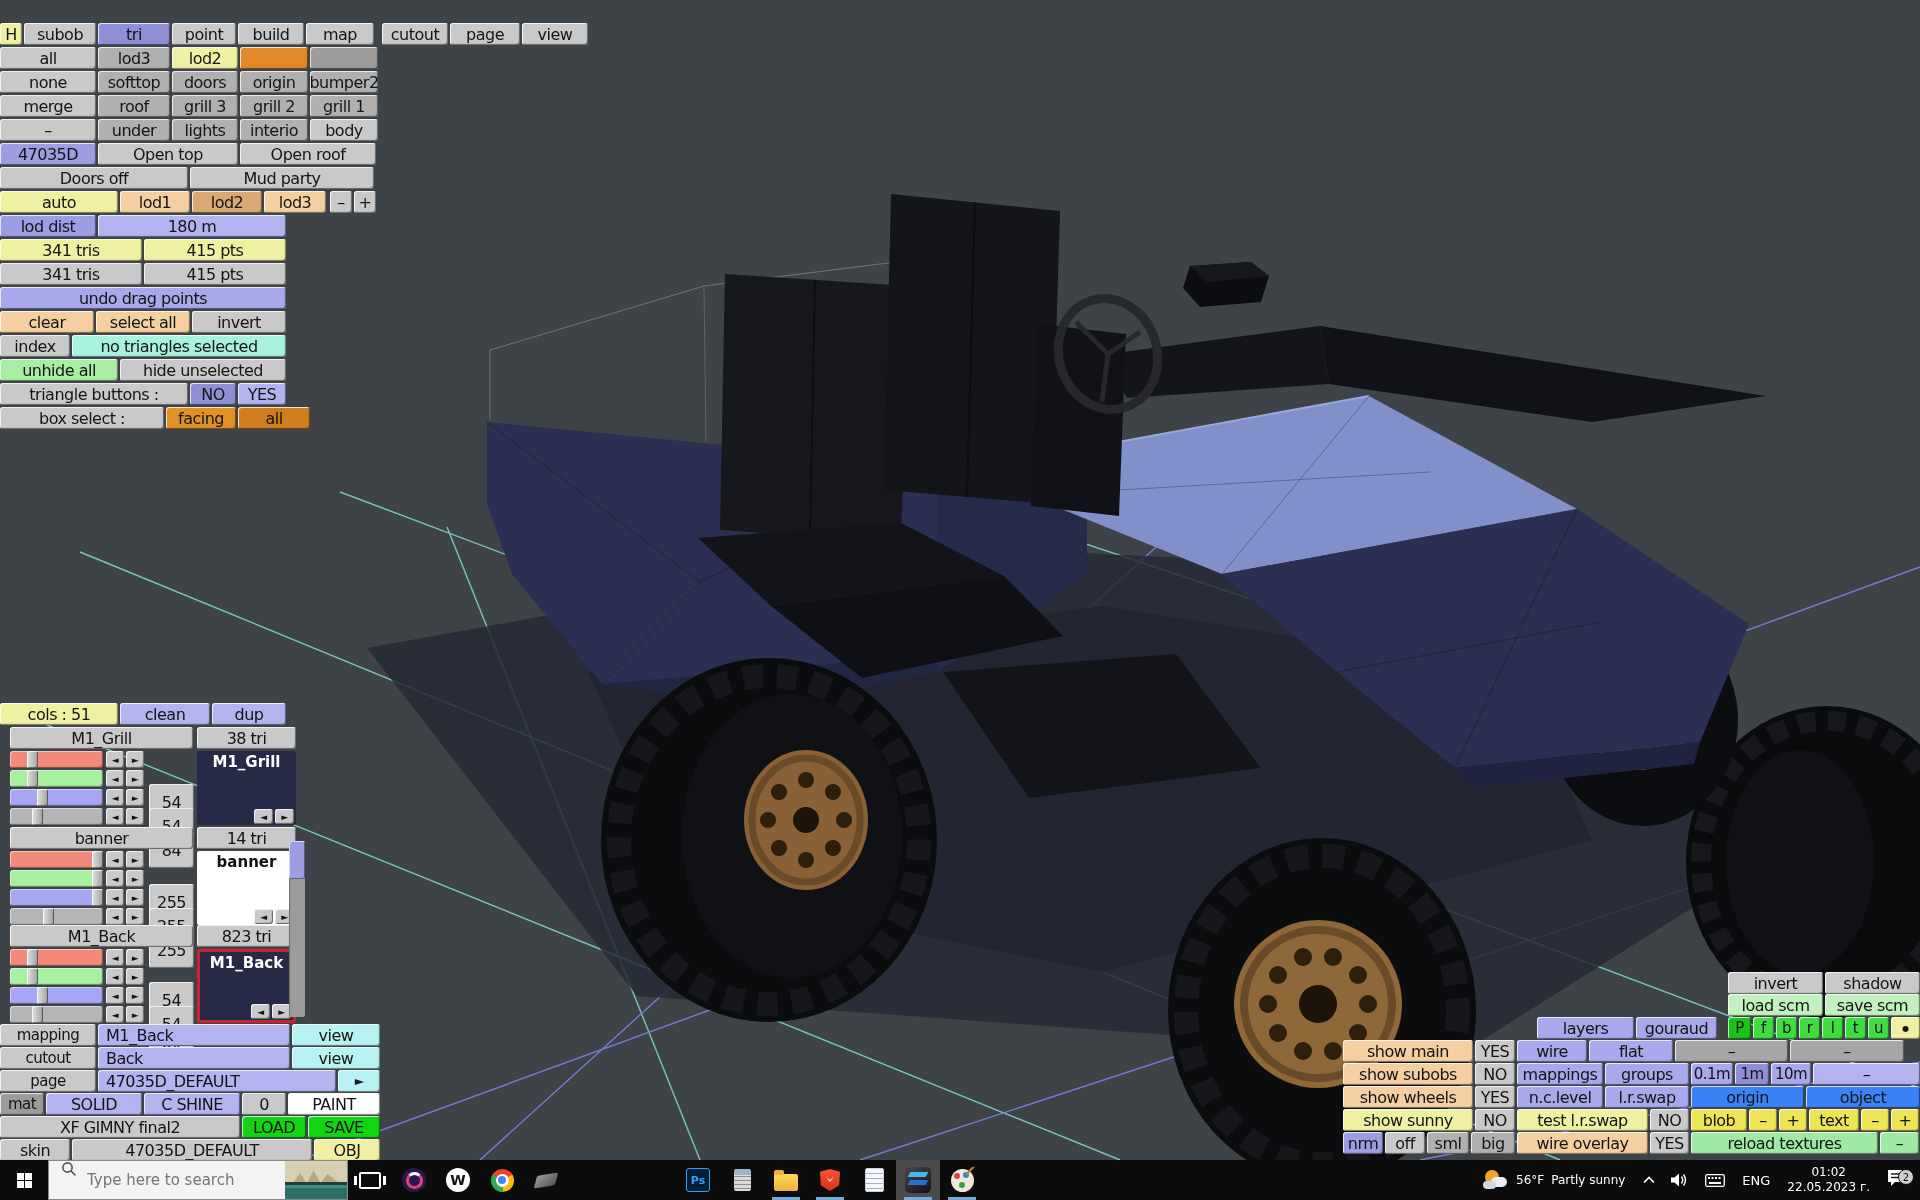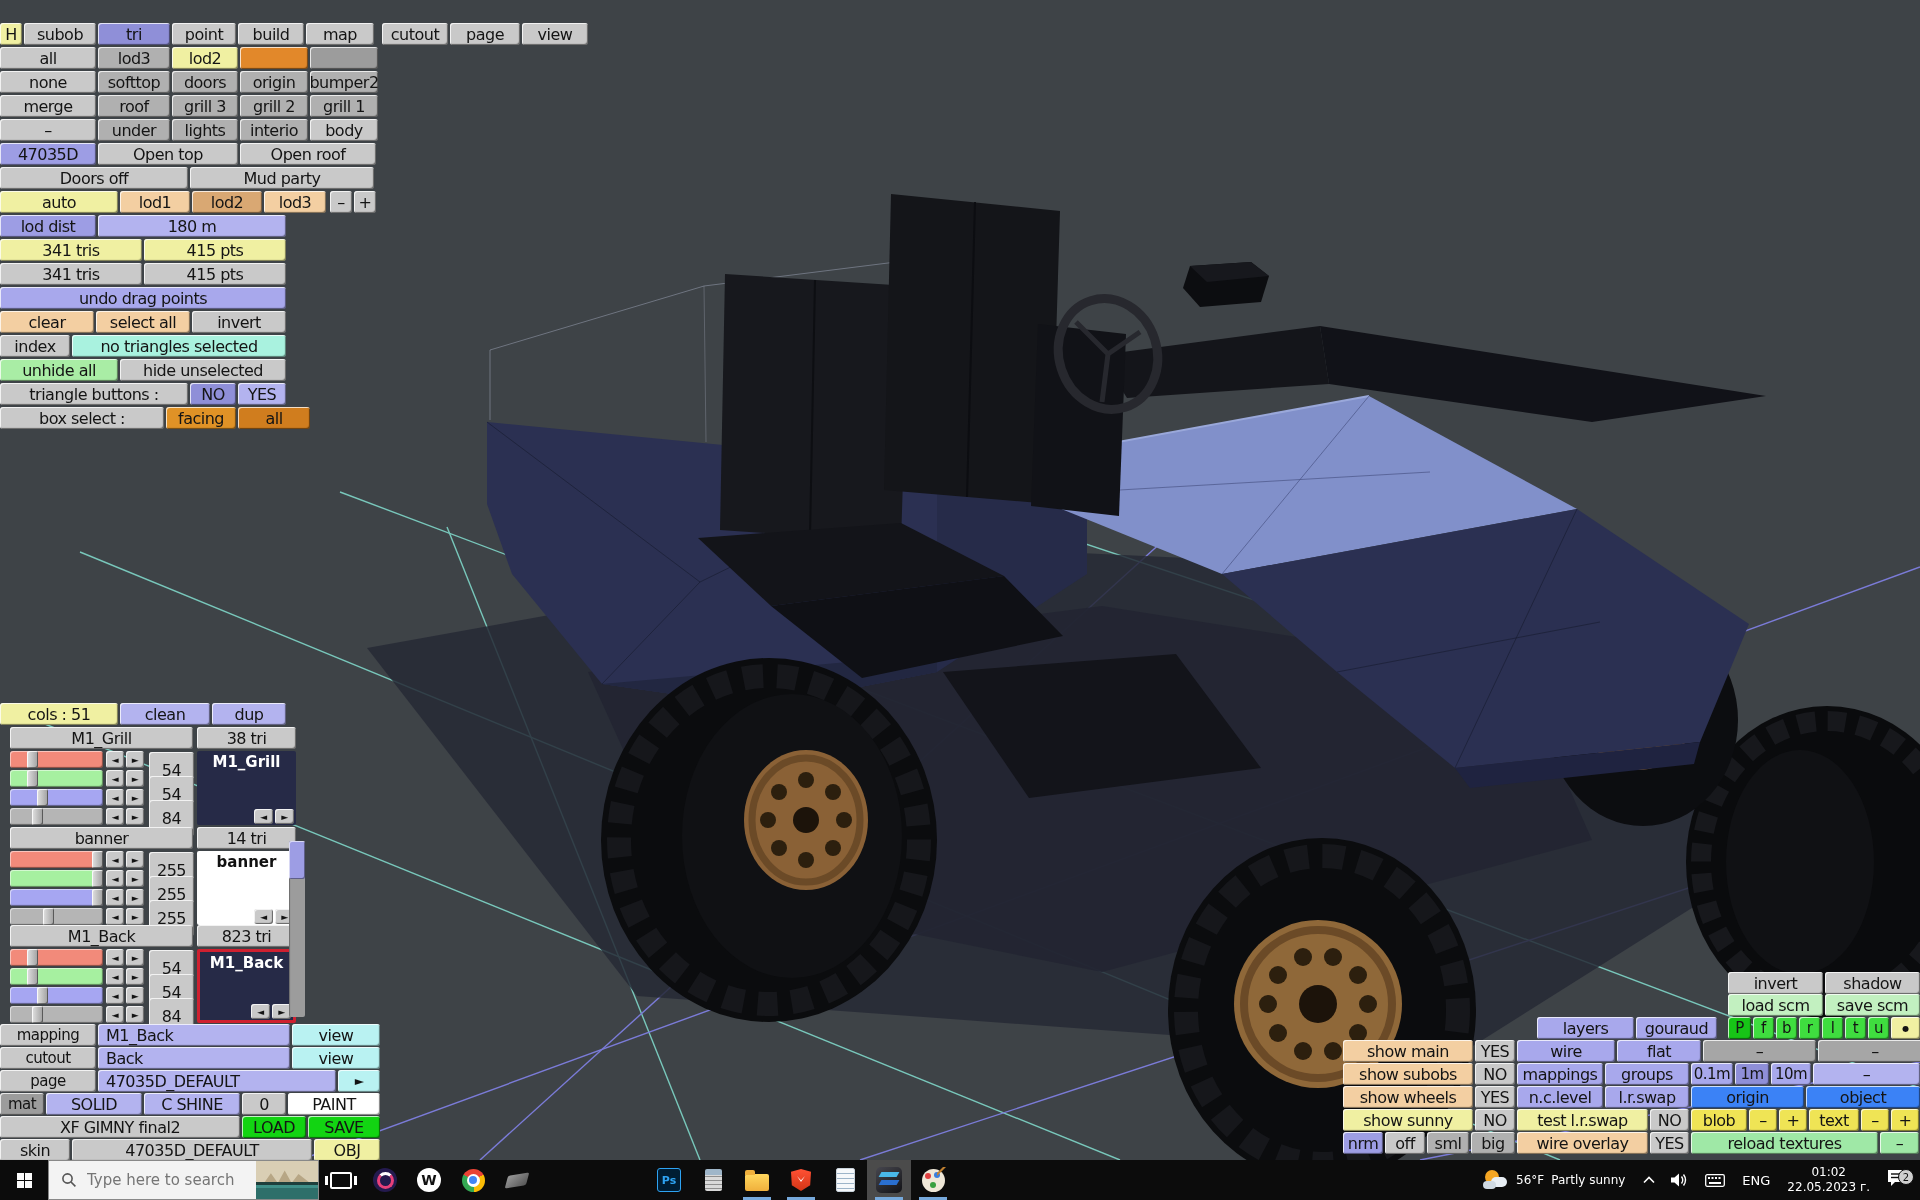--- a/index.html
+++ b/index.html
@@ -30,38 +30,38 @@
   .c-wh{background:#ffffff}
   .sm{font-size:15px}
   
   .cgroup{position:absolute;left:10px;width:307px;height:100px;}
   .bar{position:absolute;left:0;width:93px;height:17px;border-radius:3px;
     box-shadow:inset 1px 1px 0 rgba(255,255,255,.5), inset -1px -1px 1px rgba(0,0,0,.45);}
   .bar .thumb{position:absolute;top:0;bottom:0;width:11px;border-radius:2px;background:linear-gradient(90deg,#e2e2e2,#9f9f9f);
     box-shadow:inset 1px 1px 0 rgba(255,255,255,.8), inset -1px -1px 0 rgba(0,0,0,.45);}
   .r-bar{background:#f28a7a}.g-bar{background:#a6f0a0}.b-bar{background:#a6a6f2}.n-bar{background:#b5b5b5}
   .arrowbtn{position:absolute;width:18px;height:17px;font-size:9px;}
-  .valbox{position:absolute;left:139px;width:45px;height:36px;font-size:16px;}
+  .valbox{position:absolute;left:139px;width:45px;height:36px;font-size:16px;margin-top:32px;}
   .preview{position:absolute;left:187px;width:99px;height:74px;border-radius:2px;display:flex;justify-content:center;
     font-size:15px;font-weight:bold;padding-top:2px;box-sizing:border-box;}
   .pv-navy{background:#262a47;color:#fff;}
   .pv-white{background:#fff;color:#111;}
   .pv-sel{border:3px solid #cf2030;}
   .pv-arrows{position:absolute;right:2px;bottom:1px;display:flex;gap:2px;}
   .pv-arrows .b{width:19px;height:15px;font-size:9px;}
   .scrollbar{position:absolute;left:289px;top:841px;width:16px;height:176px;background:#9c9c9c;border-radius:2px;
     box-shadow:inset 1px 1px 1px rgba(0,0,0,.3);}
   .scrollthumb{position:absolute;left:0;top:0;width:16px;height:38px;background:#9d9de4;border-radius:2px;
     box-shadow:inset 1px 1px 0 rgba(255,255,255,.6), inset -1px -1px 0 rgba(0,0,0,.4);}
   
   .taskbar{position:absolute;left:0;top:1160px;width:1920px;height:40px;background:#0c0c0c;display:flex;align-items:center;}
   .startbtn{width:48px;height:40px;display:flex;align-items:center;justify-content:center;}
   .winlogo{display:grid;grid-template-columns:7px 7px;grid-template-rows:7px 7px;gap:1px;}
   .winlogo span{background:#fdfdfd;}
-  .searchbox{width:271px;height:40px;background:#f3f3f3;display:flex;align-items:center;position:relative;border:1px solid #888;box-sizing:border-box;}
+  .searchbox{width:300px;height:40px;background:#f3f3f3;display:flex;position:relative;border:1px solid #888;box-sizing:border-box;}
   .searchbox input{border:none;outline:none;background:transparent;font-size:15px;color:#444;width:150px;
     font-family:"DejaVu Sans","Liberation Sans",sans-serif;}
   .search-img{position:absolute;right:0;top:0;width:62px;height:38px;overflow:hidden;
     background:linear-gradient(#d9ceb4 0 55%,#3f9089 55% 70%,#2e6f6a 70%);}
   .search-img::before{content:"";position:absolute;left:8px;top:8px;width:46px;height:14px;background:#b7a685;
     clip-path:polygon(0 100%,15% 30%,30% 100%,45% 10%,60% 100%,75% 35%,100% 100%);}
   .search-img::after{content:"";position:absolute;left:0;top:21px;width:62px;height:3px;background:#1e3f3c;}
   .tbi{width:44px;height:40px;display:flex;align-items:center;justify-content:center;position:relative;}
   .tbi.active{background:#4b4b4b;}
   .openline{position:absolute;bottom:0;left:8px;right:8px;height:3px;background:#76a9dc;}
@@ -476,21 +476,21 @@
     <div class="b c-gnc sm" style="width:21px">b</div>
     <div class="b c-gnc sm" style="width:21px">r</div>
     <div class="b c-gnc sm" style="width:21px">l</div>
     <div class="b c-gnc sm" style="width:21px">t</div>
     <div class="b c-gnc sm" style="width:21px">u</div>
     <div class="b c-yl" style="width:29px;font-size:8px">●</div>
   </div>
   <div class="row" style="left:1343px;top:1040px">
     <div class="b c-pe" style="width:130px">show main</div>
     <div class="b" style="width:40px">YES</div>
-    <div class="b c-bl4" style="width:98px">wire</div>
+    <div class="b c-bl4" style="width:70px">wire</div>
     <div class="b c-bl4" style="width:84px">flat</div>
     <div class="b c-gy4" style="width:113px">–</div>
     <div class="b c-gy4" style="width:114px">–</div>
   </div>
   <div class="row" style="left:1343px;top:1063px">
     <div class="b c-pe" style="width:130px">show subobs</div>
     <div class="b" style="width:40px">NO</div>
     <div class="b c-bl4" style="width:86px">mappings</div>
     <div class="b c-bl4" style="width:84px">groups</div>
     <div class="b c-bl4 sm" style="width:42px">0.1m</div>

